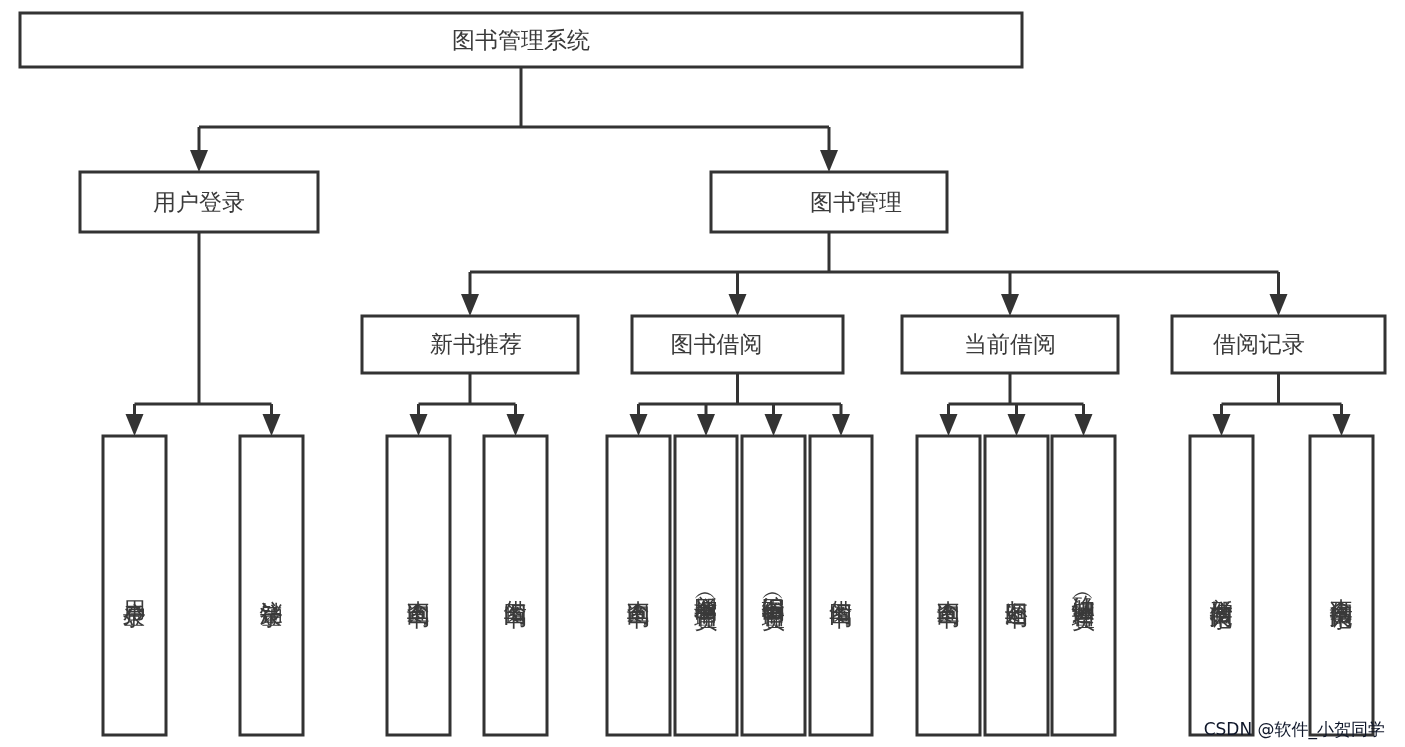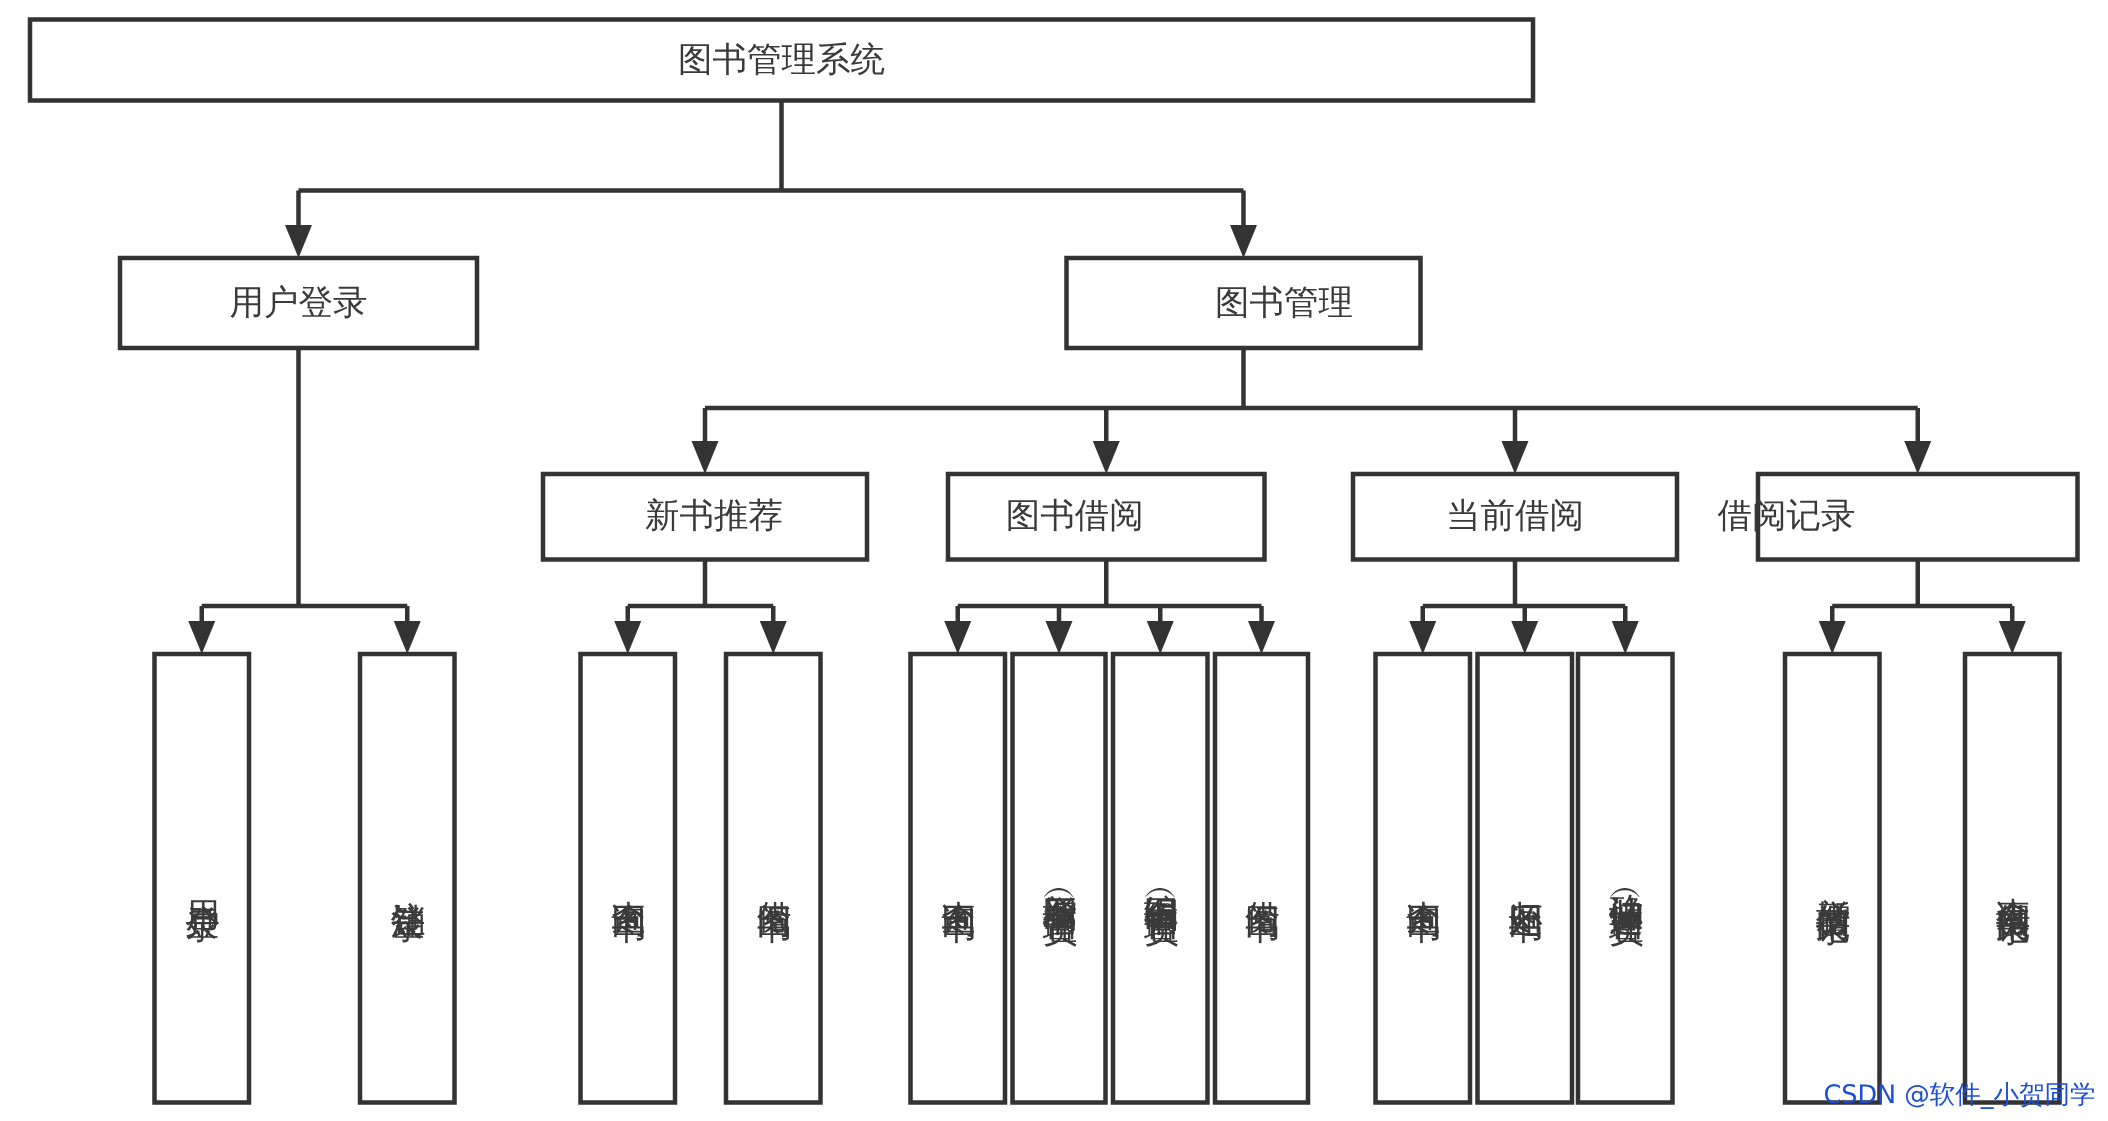--- a/index.html
+++ b/index.html
@@ -58,24 +58,24 @@
     font-size: 23px;
   }
   .node-label.vertical {
     writing-mode: vertical-rl;
     text-orientation: upright;
     font-size: 23px;
     letter-spacing: 2px;
   }
   .watermark {
     position: absolute;
-    right: 8px;
+    right: 20px;
     bottom: 6px;
     font-size: 17px;
-    color: #1d4ed8;
+    color: #0f172a;
     font-family: "DejaVu Sans", "Liberation Sans", sans-serif;
     white-space: nowrap;
     pointer-events: none;
   }
 </style>
 </head>
 <body>
 
 <div id="diagram-root">
   <svg class="canvas" viewBox="0 0 1405 747">
@@ -170,21 +170,21 @@
         <rect class="node-box" x="1310" y="436" width="63" height="299"></rect>
       </g>
   </svg>
   <div id="label-layer">
       <div class="node-label horizontal" style="left: 20px; top: 13px; width: 1002px; height: 54px;">图书管理系统</div>
       <div class="node-label horizontal" style="left: 80px; top: 172px; width: 238px; height: 60px;">用户登录</div>
       <div class="node-label horizontal" style="left: 738px; top: 172px; width: 236px; height: 60px;">图书管理</div>
       <div class="node-label horizontal" style="left: 362px; top: 316px; width: 228px; height: 57px;">新书推荐</div>
       <div class="node-label horizontal" style="left: 632px; top: 316px; width: 169px; height: 57px;">图书借阅</div>
       <div class="node-label horizontal" style="left: 902px; top: 316px; width: 216px; height: 57px;">当前借阅</div>
-      <div class="node-label horizontal" style="left: 1104px; top: 316px; width: 174px; height: 57px;">借阅记录</div>
+      <div class="node-label horizontal" style="left: 1172px; top: 316px; width: 174px; height: 57px;">借阅记录</div>
       <div class="node-label vertical" style="left: 103px; top: 436px; width: 63px; height: 299px;">用户登录</div>
       <div class="node-label vertical" style="left: 240px; top: 436px; width: 63px; height: 299px;">注销登录</div>
       <div class="node-label vertical" style="left: 387px; top: 436px; width: 63px; height: 299px;">查询图书</div>
       <div class="node-label vertical" style="left: 484px; top: 436px; width: 63px; height: 299px;">借阅图书</div>
       <div class="node-label vertical" style="left: 607px; top: 436px; width: 63px; height: 299px;">查询图书</div>
       <div class="node-label vertical" style="left: 675px; top: 436px; width: 62px; height: 299px;">新增图书（管理员）</div>
       <div class="node-label vertical" style="left: 742px; top: 436px; width: 63px; height: 299px;">编辑图书（管理员）</div>
       <div class="node-label vertical" style="left: 810px; top: 436px; width: 62px; height: 299px;">借阅图书</div>
       <div class="node-label vertical" style="left: 917px; top: 436px; width: 63px; height: 299px;">查询图书</div>
       <div class="node-label vertical" style="left: 985px; top: 436px; width: 63px; height: 299px;">归还图书</div>

